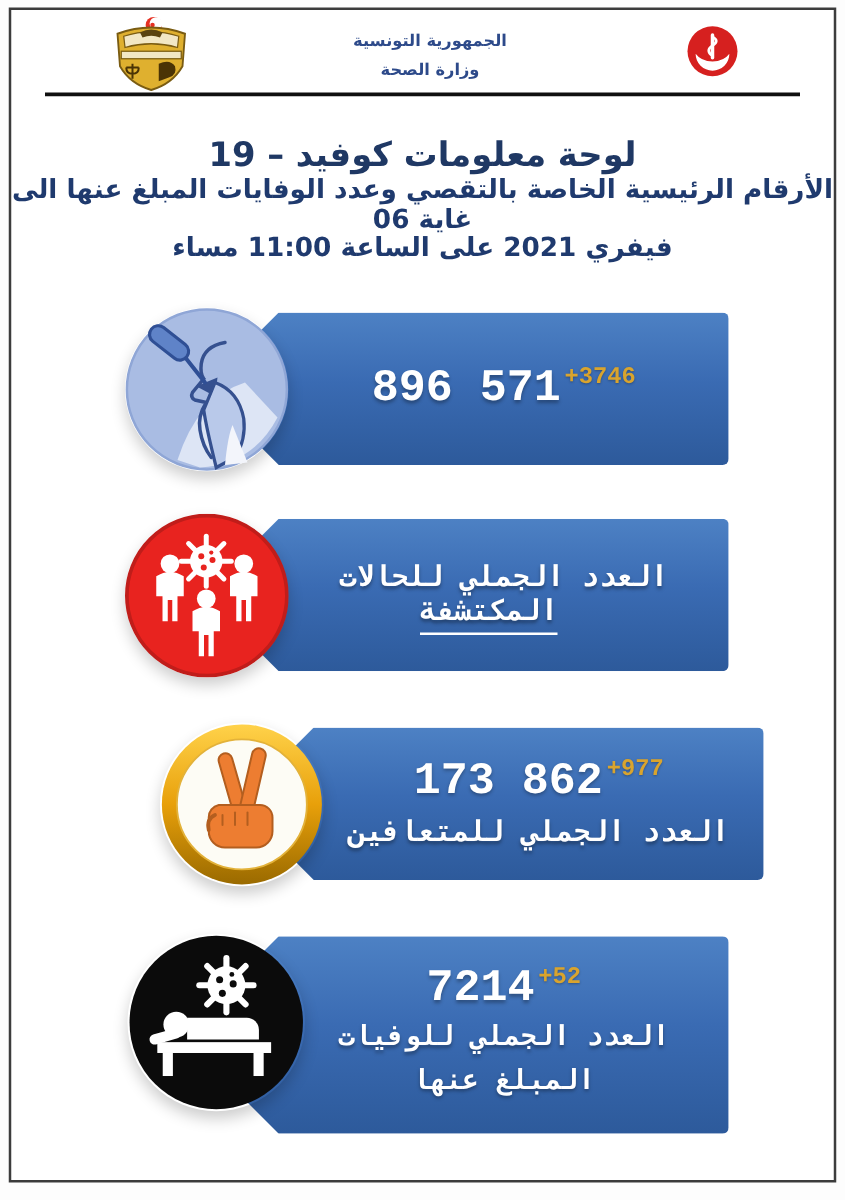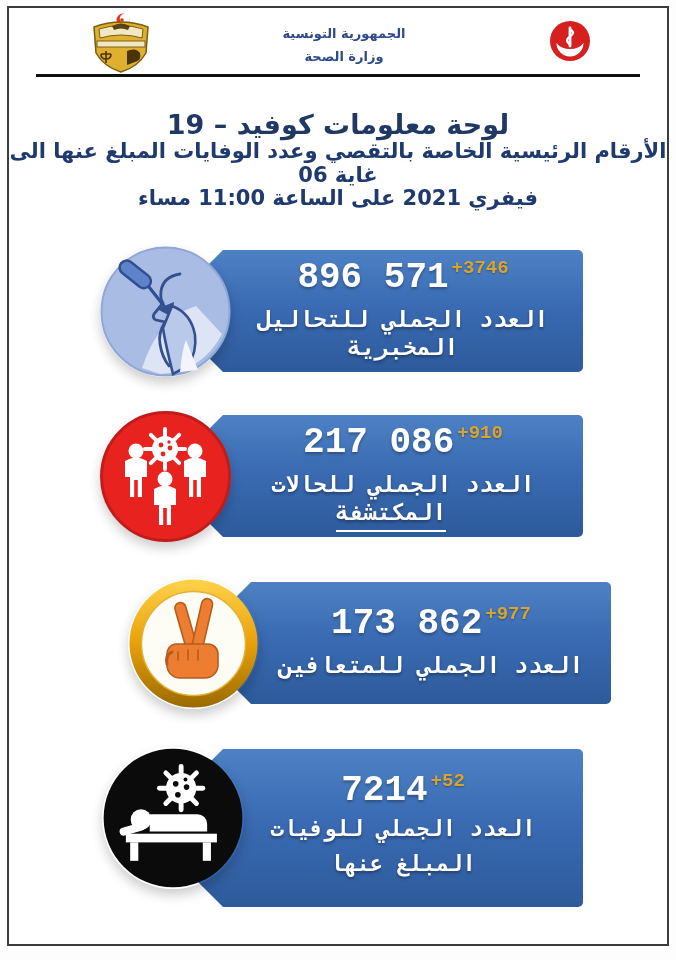--- a/index.html
+++ b/index.html
@@ -99,21 +99,20 @@
 <div class="subtitle l1">الأرقام الرئيسية الخاصة بالتقصي وعدد الوفايات المبلغ عنها الى غاية 06</div>
 <div class="subtitle l2">فيفري 2021 على الساعة 11:00 مساء</div>
 
 <div class="card c1">
   <div class="banner">
     <div class="banner-inner">
       <div class="num-row">
         <span class="num">896 571</span>
         <span class="delta">+3746</span>
       </div>
-      <div class="card-label">العدد الجملي للتحاليل المخبرية</div>
     </div>
   </div>
   <div class="badge">
     <svg viewBox="0 0 131 131">
       <circle cx="65.5" cy="65.5" r="64" fill="#a9bce3" stroke="#8fa6d6" stroke-width="2"></circle>
       <path d="M42,122 Q58,72 96,60 L122,88 Q102,126 60,128 Z" fill="#dde5f5"></path>
       <path d="M80,28 q-17,3 -19,17 q-1,8 2,12 l-9,11 q-2,4 2,6 l9,2 q-7,11 -5,22 q2,13 9,22" fill="none" stroke="#35508f" stroke-width="2.8" stroke-linecap="round"></path>
       <path d="M57,63 l17,-7 l-2,15 z" fill="#35508f"></path>
       <g transform="rotate(38 37 31)">
         <rect x="16" y="23" width="36" height="14" rx="7" fill="#5f83c8" stroke="#2f4f95" stroke-width="2.5"></rect>
@@ -121,24 +120,20 @@
       <line x1="49" y1="41" x2="64" y2="60" stroke="#2f4f95" stroke-width="3.2" stroke-linecap="round"></line>
       <path d="M72,60 q19,7 23,29 q2,17 -7,31 l-15,8 q-8,-32 -10,-46 z" fill="#b9c9ea" stroke="#35508f" stroke-width="2.6"></path>
       <path d="M80,126 q2,-22 6,-32 l12,30 z" fill="#f3f5fb"></path>
     </svg>
   </div>
 </div>
 
 <div class="card c2">
   <div class="banner">
     <div class="banner-inner">
-      <div class="num-row">
-        <span class="num">217 086</span>
-        <span class="delta">+910</span>
-      </div>
       <div class="card-label">
         <span>العدد الجملي للحالات</span>
         <span class="u">المكتشفة</span>
       </div>
     </div>
   </div>
   <div class="badge">
     <svg viewBox="0 0 131 131">
       <circle cx="65.5" cy="65.5" r="64" fill="#e8231f" stroke="#c01d1a" stroke-width="3"></circle>
       <g stroke="#ffffff" stroke-width="4" stroke-linecap="round">

